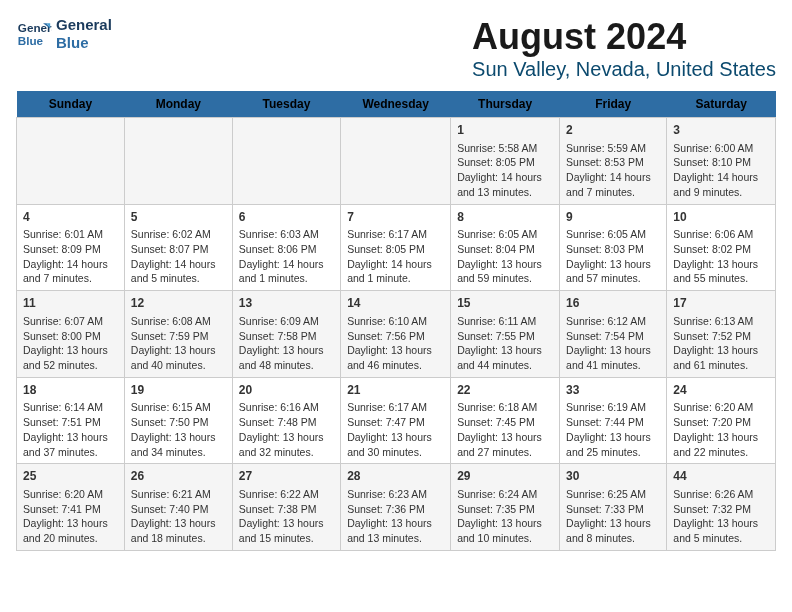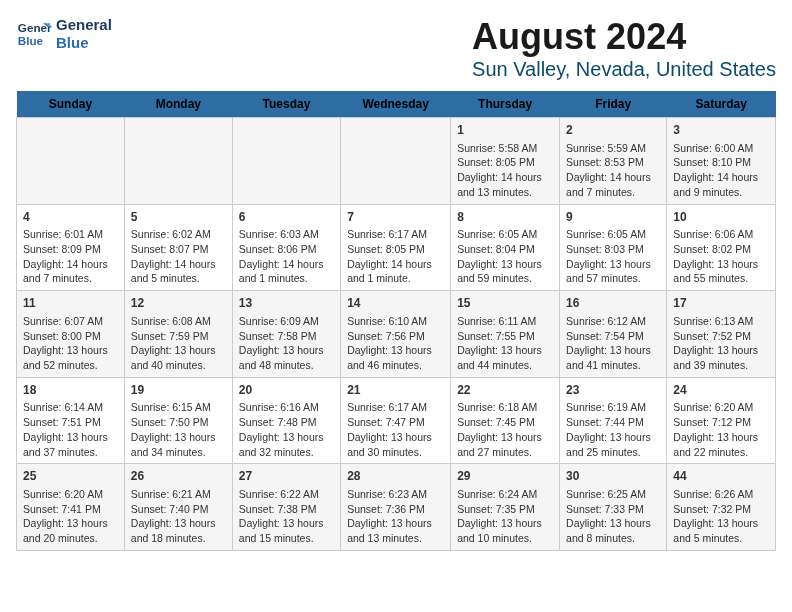--- a/index.html
+++ b/index.html
@@ -231,21 +231,21 @@
           <div>Sunrise: 6:12 AM</div>
           <div>Sunset: 7:54 PM</div>
           <div>Daylight: 13 hours</div>
           <div>and 41 minutes.</div>
         </td>
         <td>
           <span class="day-number">17</span>
           <div>Sunrise: 6:13 AM</div>
           <div>Sunset: 7:52 PM</div>
           <div>Daylight: 13 hours</div>
-          <div>and 39 minutes.</div>
+          <div>and 61 minutes.</div>
         </td>
       </tr>
       <tr>
         <td>
           <span class="day-number">18</span>
           <div>Sunrise: 6:14 AM</div>
           <div>Sunset: 7:51 PM</div>
           <div>Daylight: 13 hours</div>
           <div>and 37 minutes.</div>
         </td>
@@ -271,30 +271,30 @@
           <div>and 30 minutes.</div>
         </td>
         <td>
           <span class="day-number">22</span>
           <div>Sunrise: 6:18 AM</div>
           <div>Sunset: 7:45 PM</div>
           <div>Daylight: 13 hours</div>
           <div>and 27 minutes.</div>
         </td>
         <td>
-          <span class="day-number">23</span>
+          <span class="day-number">33</span>
           <div>Sunrise: 6:19 AM</div>
           <div>Sunset: 7:44 PM</div>
           <div>Daylight: 13 hours</div>
           <div>and 25 minutes.</div>
         </td>
         <td>
           <span class="day-number">24</span>
           <div>Sunrise: 6:20 AM</div>
-          <div>Sunset: 7:12 PM</div>
+          <div>Sunset: 7:20 PM</div>
           <div>Daylight: 13 hours</div>
           <div>and 22 minutes.</div>
         </td>
       </tr>
       <tr>
         <td>
           <span class="day-number">25</span>
           <div>Sunrise: 6:20 AM</div>
           <div>Sunset: 7:41 PM</div>
           <div>Daylight: 13 hours</div>

